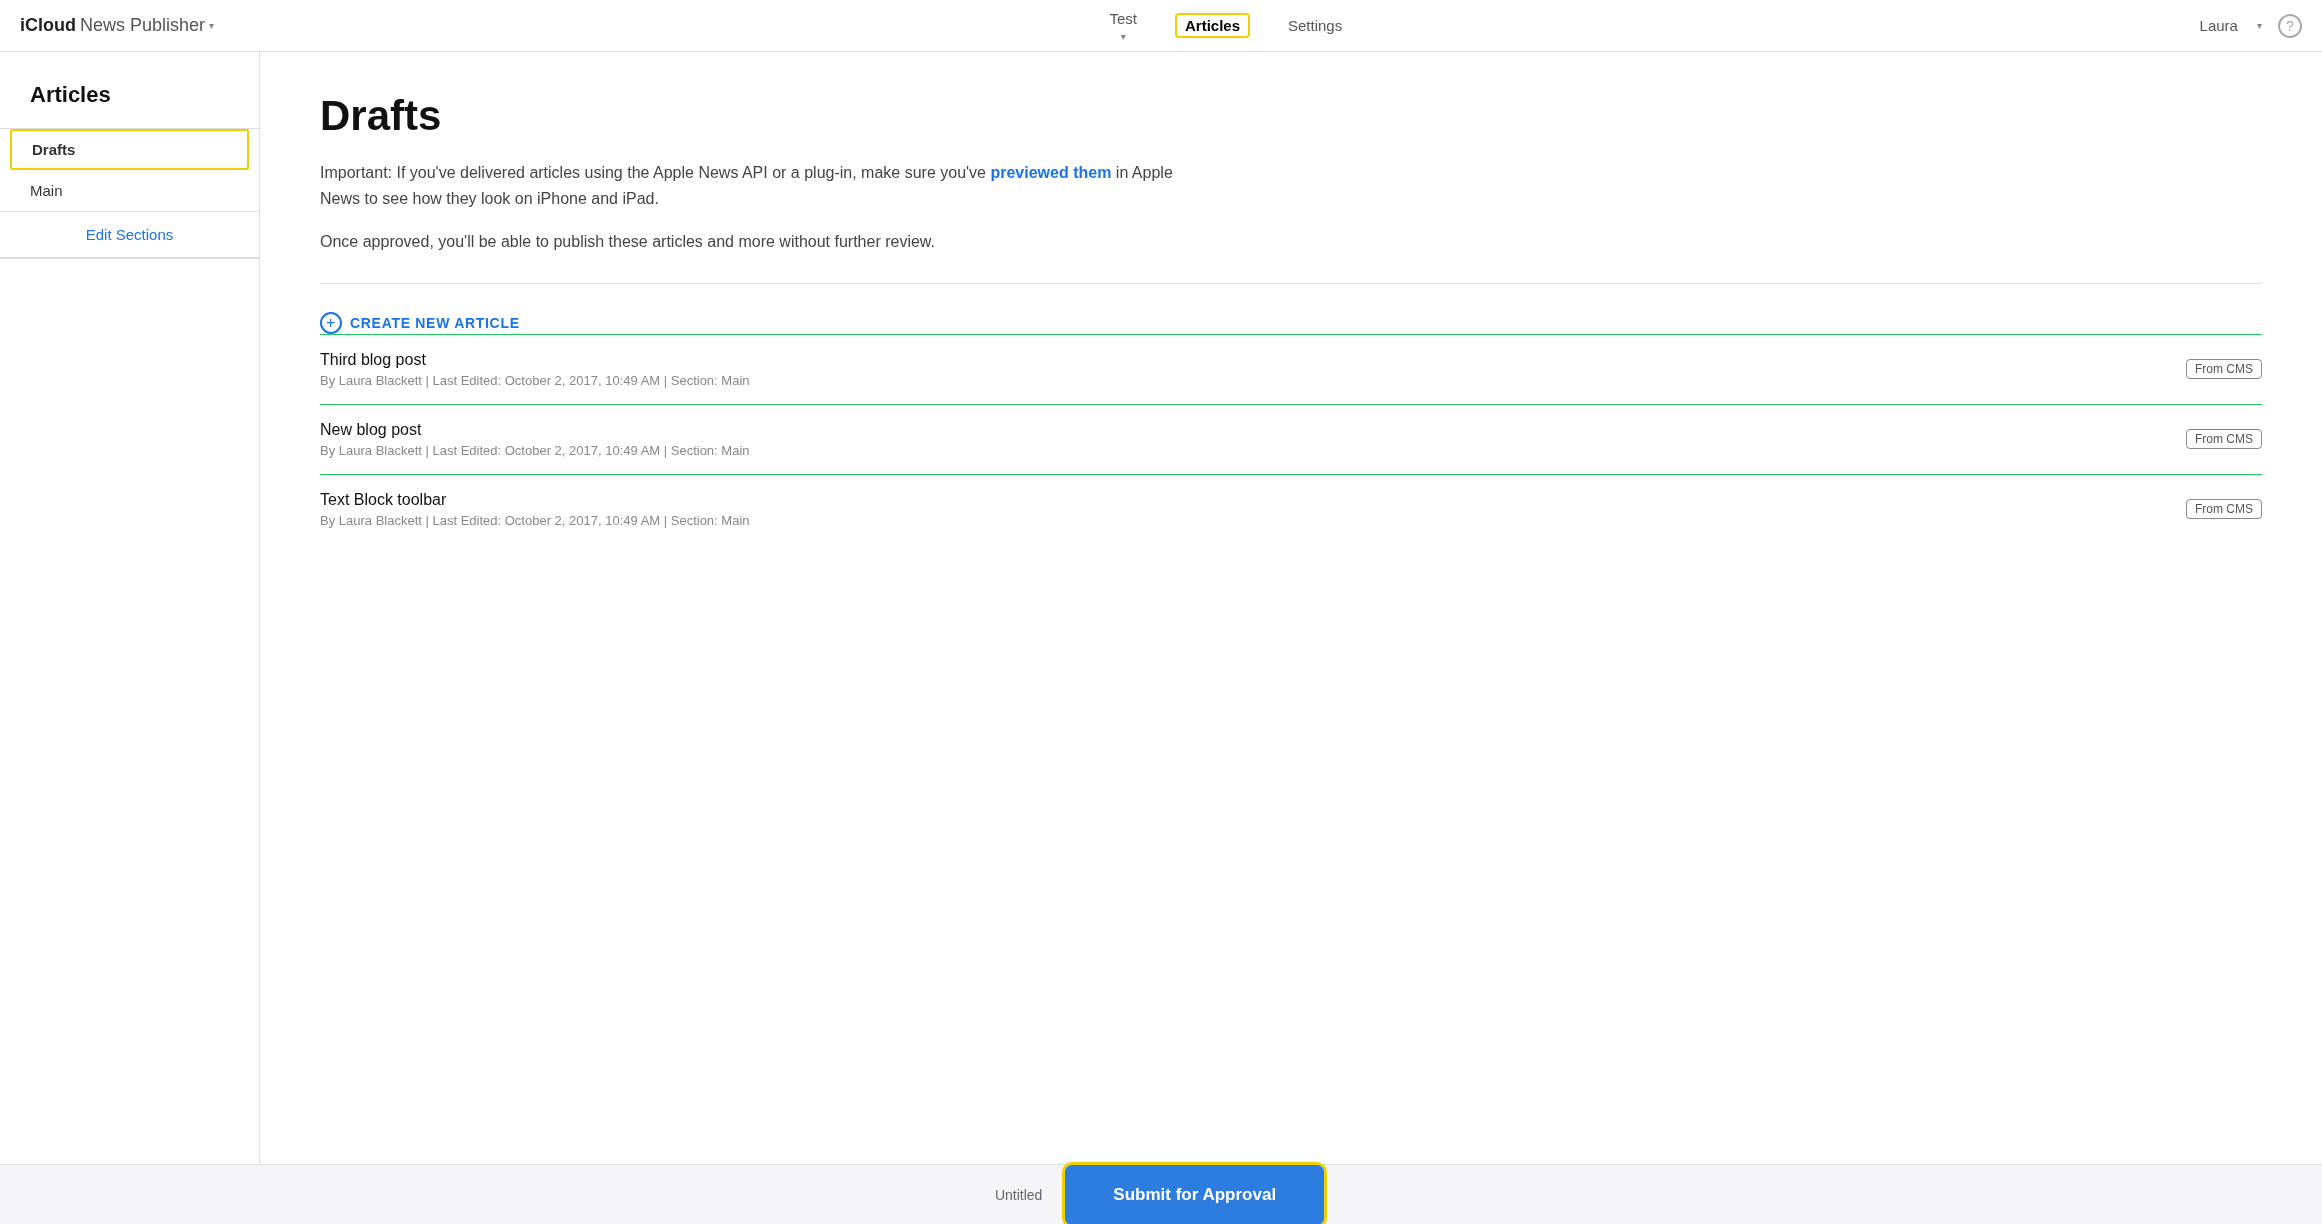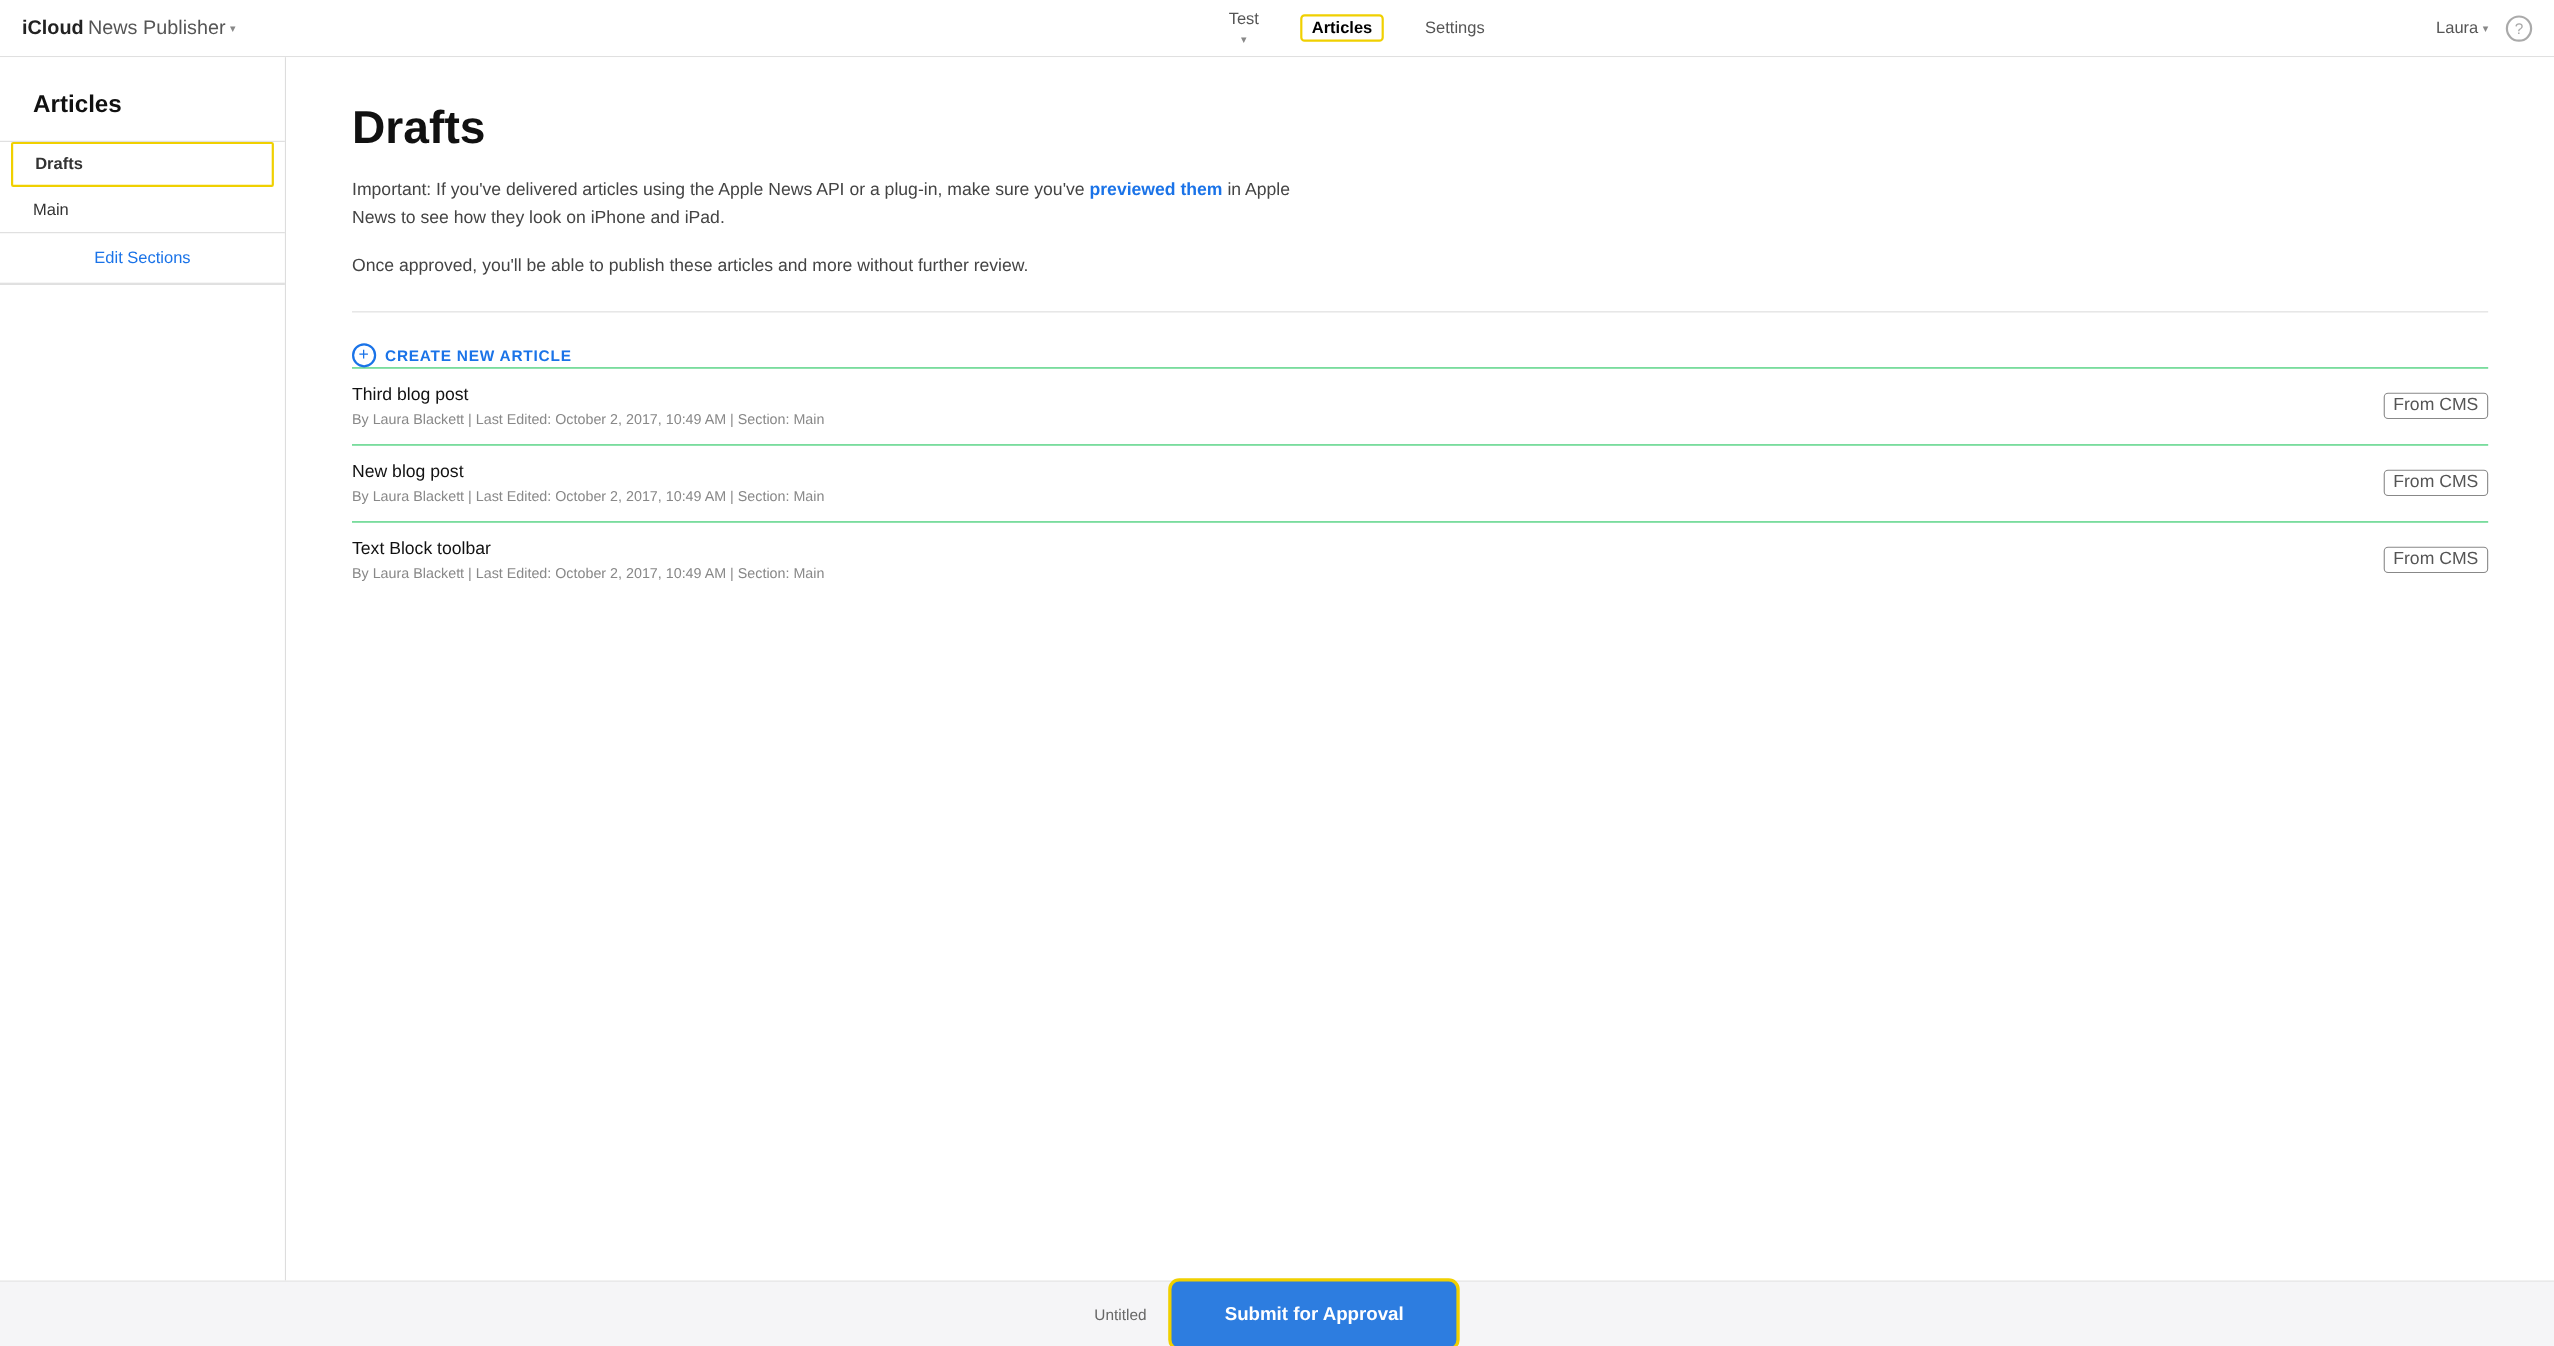--- a/index.html
+++ b/index.html
@@ -55,21 +55,21 @@
       display: flex;
       align-items: center;
       gap: 16px;
     }
     .user-menu {
       font-size: 15px;
       color: #555;
       cursor: pointer;
       display: flex;
       align-items: center;
-      gap: 4px;
+      gap: 19px;
     }
     .help-icon {
       width: 24px;
       height: 24px;
       border: 2px solid #aaa;
       border-radius: 50%;
       display: flex;
       align-items: center;
       justify-content: center;
       font-size: 14px;
@@ -212,21 +212,21 @@
       cursor: pointer;
     }
     .article-meta {
       font-size: 13px;
       color: #888;
     }
     .cms-badge {
       border: 1.5px solid #888;
       border-radius: 4px;
       padding: 2px 8px;
-      font-size: 16px;
+      font-size: 12px;
       color: #555;
       background: #fff;
       white-space: nowrap;
     }
 
     
     .bottom-bar {
       height: 60px;
       border-top: 1px solid #ddd;
       background: #f5f5f7;

